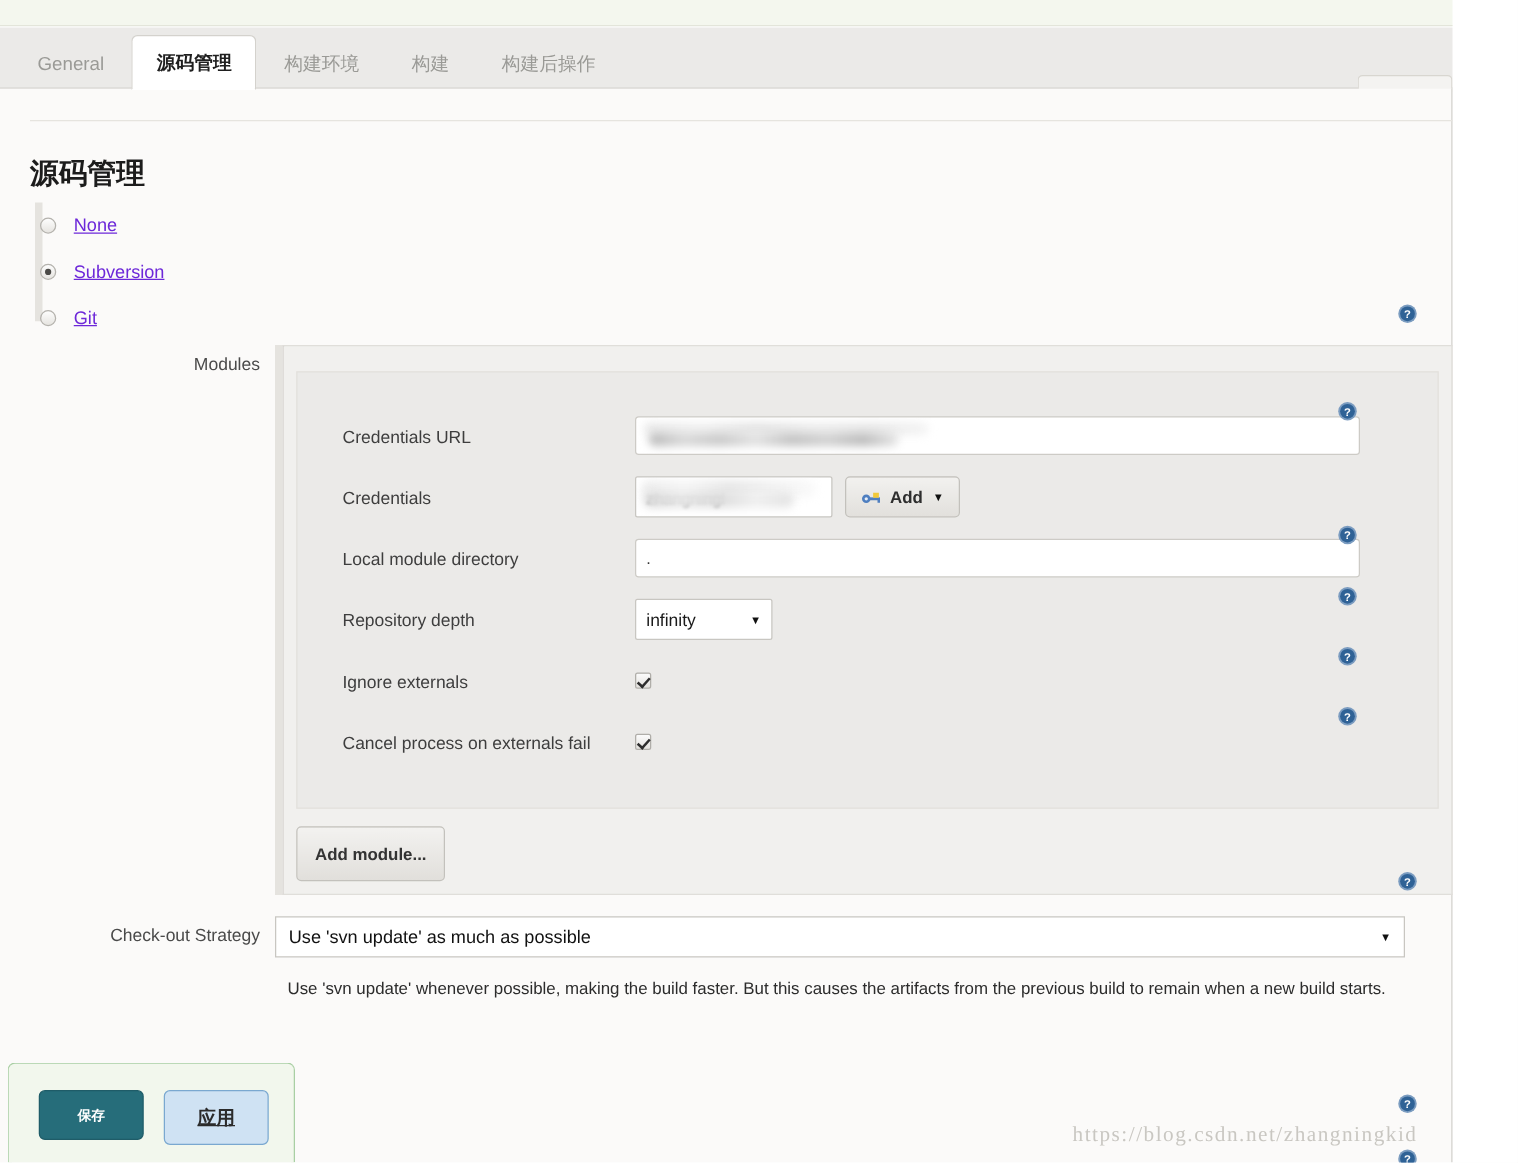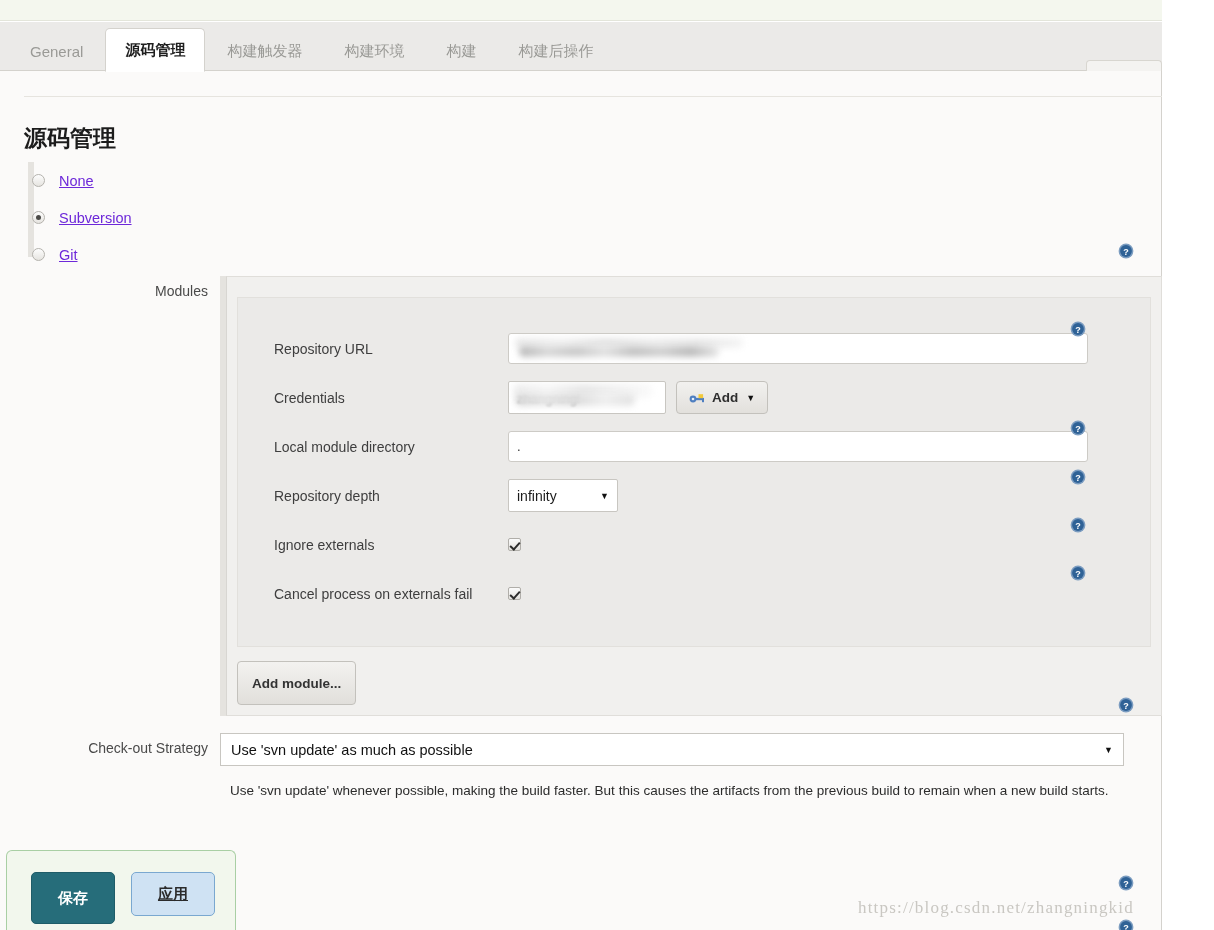--- a/index.html
+++ b/index.html
@@ -279,25 +279,25 @@
     position: absolute; left: 6px; top: 850px;
     width: 230px; height: 80px;
     background: #f2f7ed;
     border: 1px solid #a9cfa4;
     border-radius: 6px 6px 0 0;
     border-bottom: none;
     z-index: 50;
   }
   .btn-save {
     position: absolute; left: 24px; top: 21px;
-    width: 84px; height: 52px;
+    width: 84px; height: 40px;
     background: #266d7a;
     border: 1px solid #1f5c68;
     border-radius: 5px;
-    color: #ffffff; font-size: 15px; font-weight: bold;
+    color: #ffffff; font-size: 11px; font-weight: bold;
     display: flex; align-items: center; justify-content: center;
     cursor: pointer;
   }
   .btn-apply {
     position: absolute; left: 124px; top: 21px;
     width: 84px; height: 44px;
     background: #cfe2f3;
     border: 1px solid #7aa8d0;
     border-radius: 5px;
     color: #2b2b2b; font-size: 15px; font-weight: bold;
@@ -319,21 +319,20 @@
 <body>
 
 <div id="page">
 
   <div class="top-strip"></div>
 
   <div class="tabbar">
     <div class="tabs">
       <div class="tab">General</div>
       <div class="tab active">源码管理</div>
-      <div class="tab">构建触发器</div>
       <div class="tab">构建环境</div>
       <div class="tab">构建</div>
       <div class="tab">构建后操作</div>
     </div>
   </div>
   <div class="tab-cut"></div>
 
   <div class="content">
     <div class="title-rule"></div>
     <h1 class="page-title">源码管理</h1>
@@ -365,21 +364,21 @@
     <div class="form-area">
 
       <div class="row">
         <div class="row-label">Modules</div>
         <div class="row-bar"></div>
         <div class="modules-outer">
 
           <div class="modules-inner">
 
             <div class="frow">
-              <div class="flabel">Repository URL</div>
+              <div class="flabel">Credentials URL</div>
               <div class="finput url">
                 <span class="blur blur-url-a"></span>
                 <span class="blur blur-url-b"></span>
               </div>
             </div>
 
             <div class="frow">
               <div class="flabel">Credentials</div>
               <div class="fselect cred">
                 <span class="cred-text">zhangningl</span>

